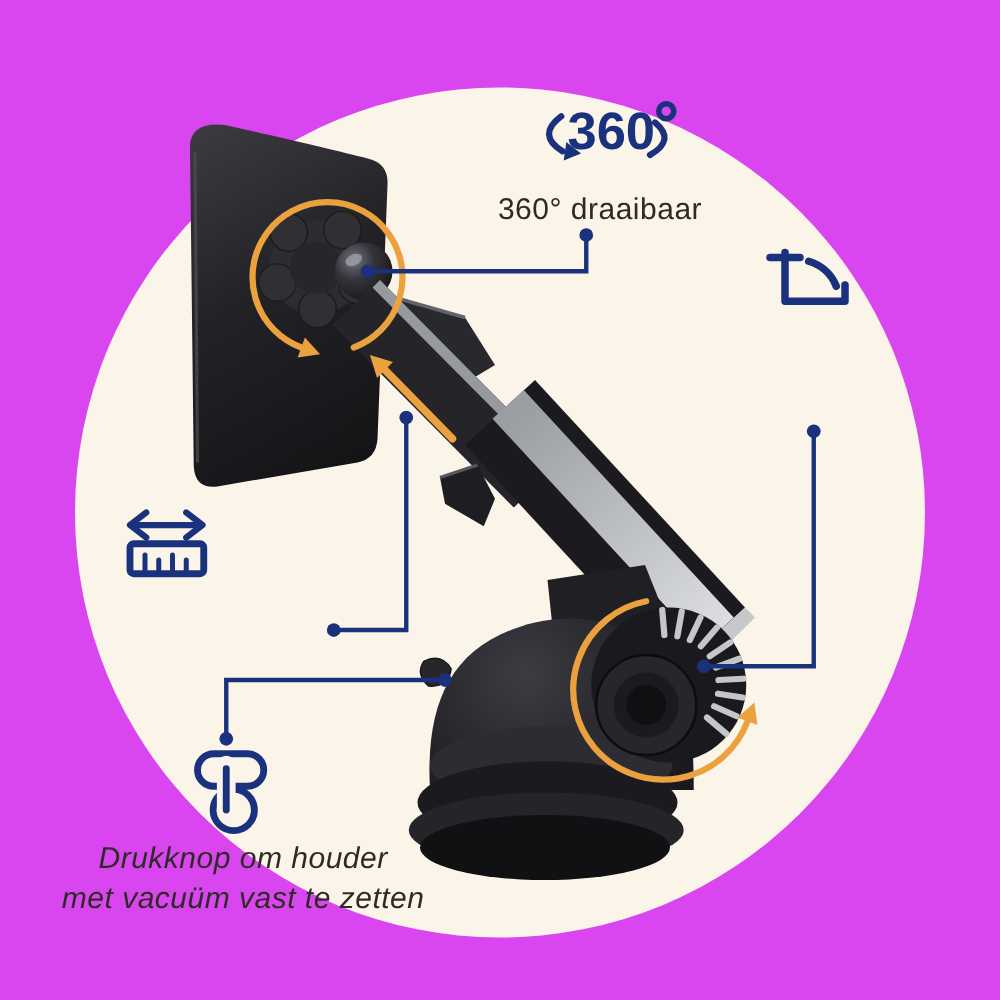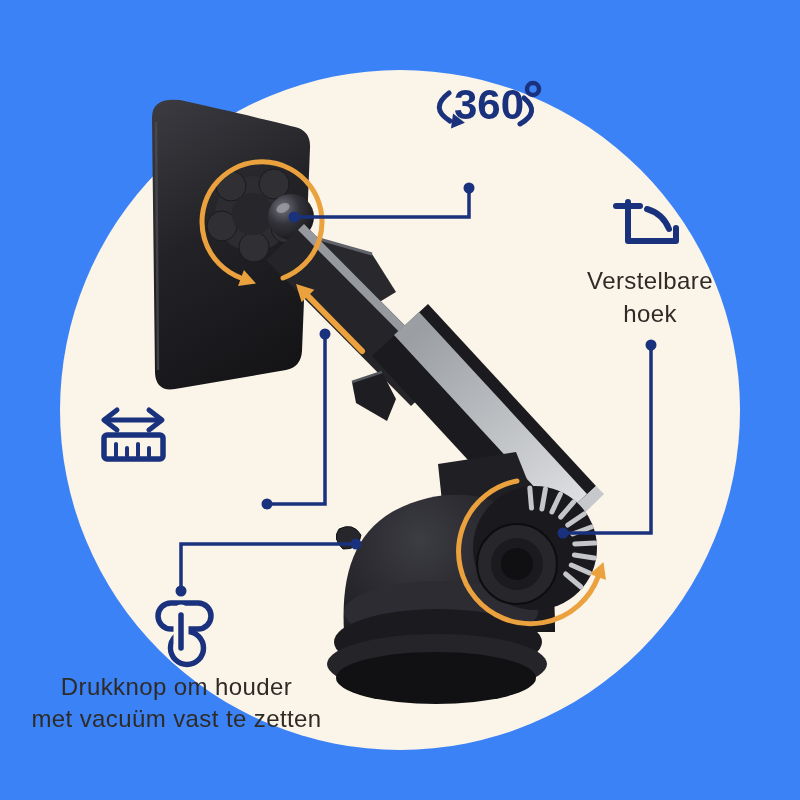--- a/index.html
+++ b/index.html
@@ -1,18 +1,18 @@
 <!DOCTYPE html>
 <html><head>
 <meta charset="utf-8">
 <style>
   html,body{margin:0;padding:0;background:#ffffff;}
   .stage{
     position:relative;width:800px;height:800px;overflow:hidden;
-    background:#3b82f6;
+    background:#d946ef;
     font-family:"Liberation Sans", sans-serif;
   }
   .art{position:absolute;left:0;top:0;}
   .label{
     position:absolute;
     color:#2E2B27;
     font-size:24px;
     line-height:31px;
     letter-spacing:0.4px;
     text-align:center;
@@ -181,18 +181,17 @@
   </g>
 
   <g>
     <rect x="158" y="603" width="53" height="26" rx="13" stroke="#1A327E" stroke-width="5.5" fill="none"></rect>
     <circle cx="187" cy="648" r="16.5" stroke="#1A327E" stroke-width="5.5" fill="none"></circle>
     <path d="M 181,612 L 181,649" stroke="#FBF4E8" stroke-width="15" stroke-linecap="round" fill="none"></path>
     <path d="M 181,615 L 181,648" stroke="#1A327E" stroke-width="5.5" stroke-linecap="round" fill="none"></path>
   </g>
 </svg>
 
-<div class="label angle" style="left:530px;top:264px;width:240px;">Verstelbare
-hoek</div>
-<div class="label vacuum" style="left:0;top:671px;width:353px;">Drukknop om houder
+<div class="label" style="left:330px;top:152px;width:300px;">360° draaibaar</div>
+<div class="label vacuum" style="left:18px;top:671px;width:353px;font-style:italic;">Drukknop om houder
 met vacuüm vast te zetten</div>
 
 </div>
 
 </body></html>

